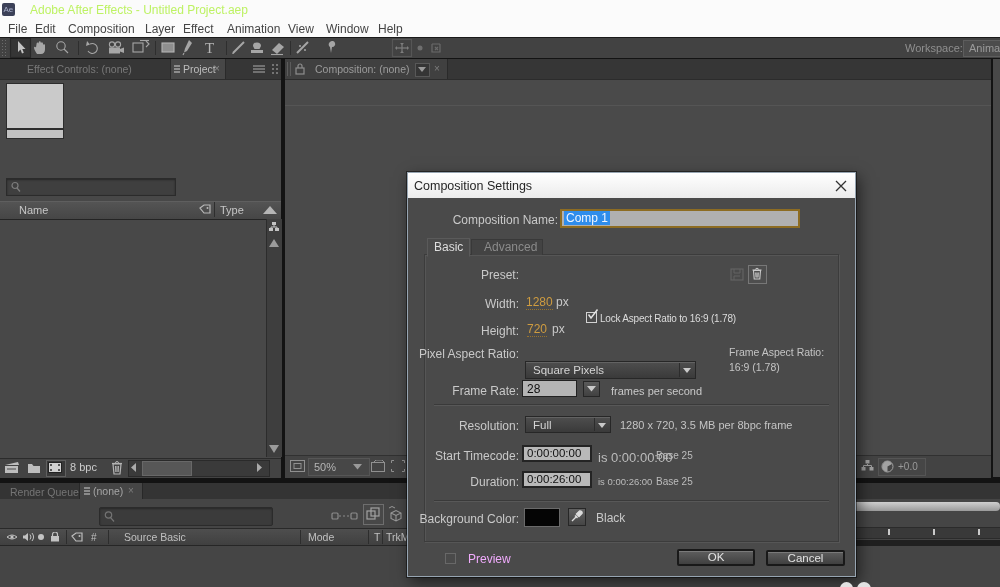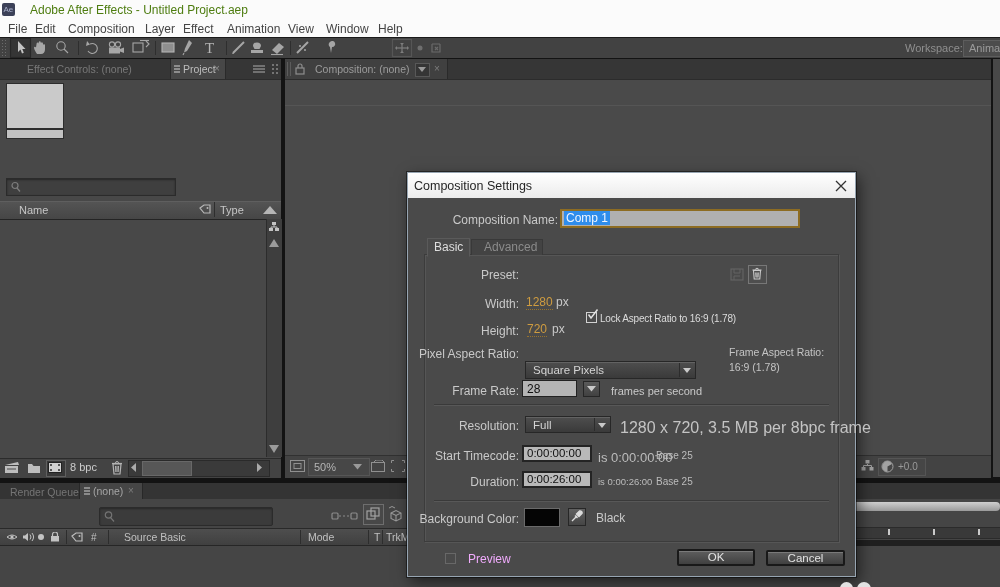--- a/index.html
+++ b/index.html
@@ -11,21 +11,21 @@
 .dd::after{content:"";position:absolute;right:4px;top:50%;margin-top:-2px;border-left:4.5px solid transparent;border-right:4.5px solid transparent;border-top:5px solid #c9c9c9}
 .dd::before{content:"";position:absolute;right:15px;top:1px;bottom:1px;width:1px;background:#2c2c2c}
 .btn{background:linear-gradient(#5e5e5e,#404040);border:2px solid #191919;border-radius:2px;box-shadow:inset 0 1px 0 rgba(255,255,255,.18);color:#e3e3e3;font-size:11.5px;text-align:center;line-height:13px}
 </style>
 </head>
 <body>
 
 <div class="abs" id="chrome" style="left:0;top:0;width:1000px;height:37px;background:#fbfbfb"></div>
 <div class="abs" style="left:2px;top:3px;width:13px;height:13px;background:#3c4158;border-radius:2px"></div>
 <div class="tx" style="left:3.5px;top:5px;font-size:8px;color:#aab1cc;font-weight:normal">Ae</div>
-<div class="tx" style="left:30px;top:3px;font-size:12px;color:#4d7c0f">Adobe After Effects - Untitled Project.aep</div>
+<div class="tx" style="left:30px;top:3px;font-size:12px;color:#bef264">Adobe After Effects - Untitled Project.aep</div>
 <div id="menubar" style="position:absolute;left:0;top:22px;width:1000px;height:16px;font-size:12px;color:#454545">
 <span class="tx" style="left:8px">File</span>
 <span class="tx" style="left:35px">Edit</span>
 <span class="tx" style="left:68px">Composition</span>
 <span class="tx" style="left:145px">Layer</span>
 <span class="tx" style="left:183px">Effect</span>
 <span class="tx" style="left:227px">Animation</span>
 <span class="tx" style="left:288px">View</span>
 <span class="tx" style="left:326px">Window</span>
 <span class="tx" style="left:378px">Help</span>
@@ -366,21 +366,21 @@
   <svg class="abs" style="left:179px;top:213px" width="9" height="6">
       <path d="M0,0 L9,0 L4.5,5.5Z" fill="#c9c9c9"></path>
     </svg>
   <div class="tx" style="left:203px;top:212px;font-size:11px">frames per second</div>
   <div class="abs" style="left:26px;top:231px;width:395px;height:1px;background:#3a3a3a;box-shadow:0 1px 0 rgba(255,255,255,.08)"></div>
 
   <div class="tx" style="left:0;top:246px;width:111px;text-align:right">Resolution:</div>
   <div class="dd abs" style="left:117px;top:243px;width:86px;height:17px">
       <span>Full</span>
     </div>
-  <div class="tx" style="left:212px;top:246px;font-size:16px;color:#c4c4c4">1280 x 720, 3.5 MB per 8bpc frame</div>
+  <div class="tx" style="left:212px;top:246px;font-size:11px;color:#c4c4c4">1280 x 720, 3.5 MB per 8bpc frame</div>
 
   <div class="tx" style="left:0;top:276px;width:111px;text-align:right">Start Timecode:</div>
   <div class="abs" style="left:114px;top:272px;width:66px;height:13px;background:#b9b9b9;border:2px solid #242424"></div>
   <div class="tx" style="left:119px;top:274px;color:#111;font-size:11.5px">0:00:00:00</div>
   <div class="tx" style="left:190px;top:277px;font-size:13px;color:#bcbcbc">is 0:00:00:00</div>
   <div class="tx" style="left:248px;top:277px;font-size:10px;color:#bcbcbc">Base 25</div>
 
   <div class="tx" style="left:0;top:302px;width:111px;text-align:right">Duration:</div>
   <div class="abs" style="left:114px;top:298px;width:66px;height:13px;background:#b9b9b9;border:2px solid #242424"></div>
   <div class="tx" style="left:119px;top:300px;color:#111;font-size:11.5px">0:00:26:00</div>

